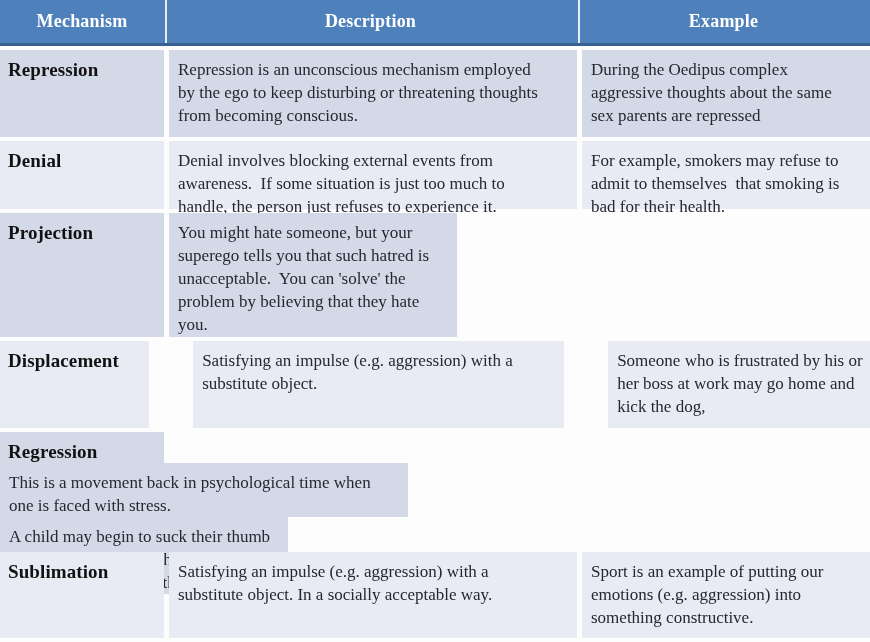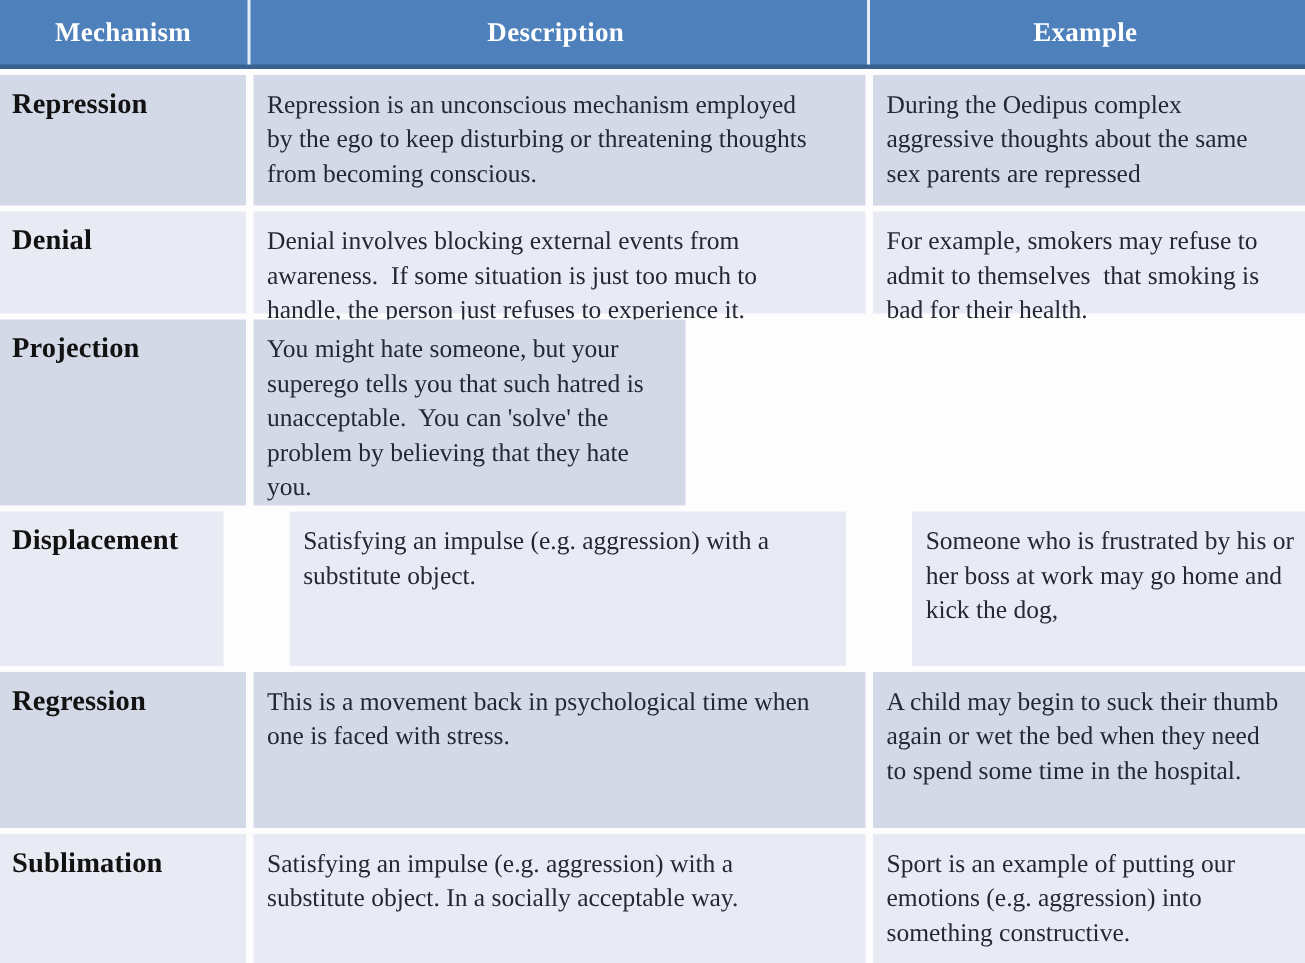--- a/index.html
+++ b/index.html
@@ -46,22 +46,22 @@
   
   .tbody { width: 870px; }
   .trow {
     display: flex;
     column-gap: 5px;
     margin-top: 4px;
   }
   .trow:nth-of-type(1) { height: 87px; }
   .trow:nth-of-type(2) { height: 68px; }
   .trow:nth-of-type(3) { height: 124px; }
-  .trow:nth-of-type(4) { height: 103px; gap: 44px; }
-  .trow:nth-of-type(5) { height: 104px; }
+  .trow:nth-of-type(4) { height: 87px; gap: 44px; }
+  .trow:nth-of-type(5) { height: 116px; flex-direction: column; }
   .trow:nth-of-type(6) { height: 86px; }
   .cell { height: 100%; }
   .cell.c1 { width: 164px; }
   .cell.c2 { width: 408px; }
   .cell.c3 { width: 288px; }
   .trow.band-dark  .cell { background: #d4d9e7; }
   .trow.band-light .cell { background: #e9ebf4; }
   .mech {
     font-weight: bold;
     font-size: 19px;

